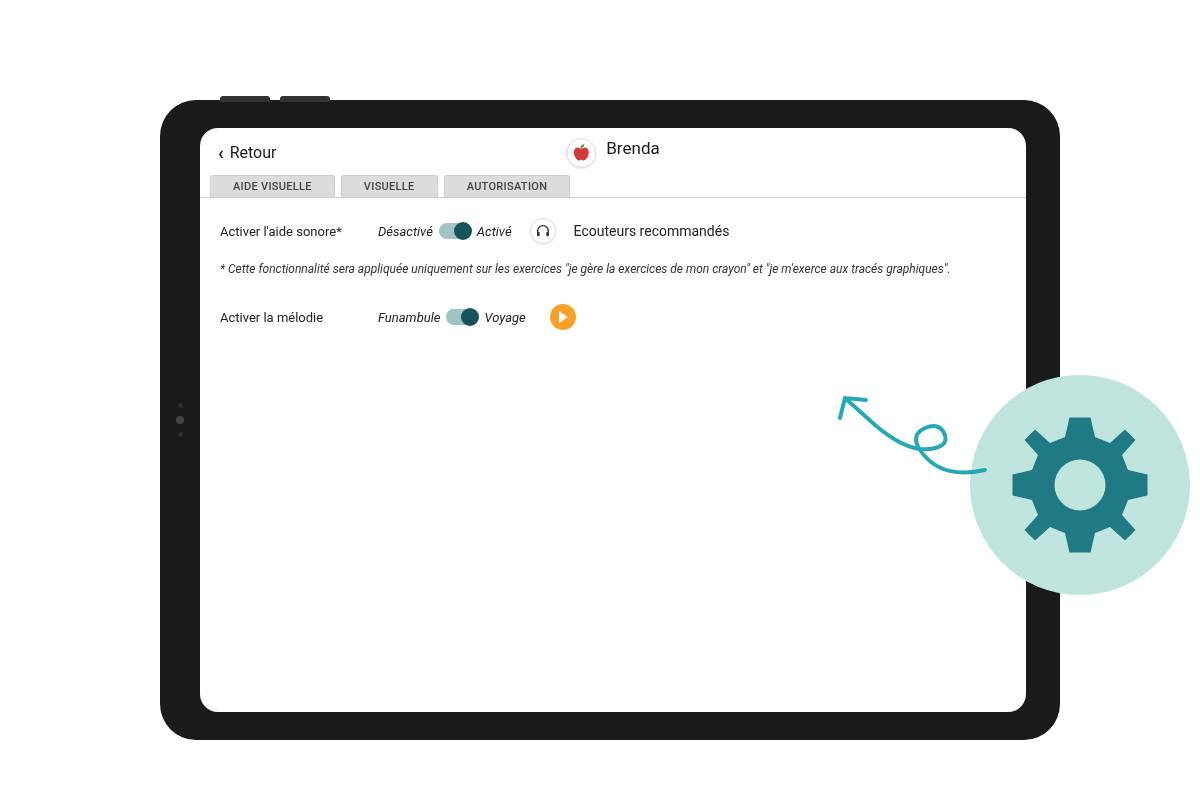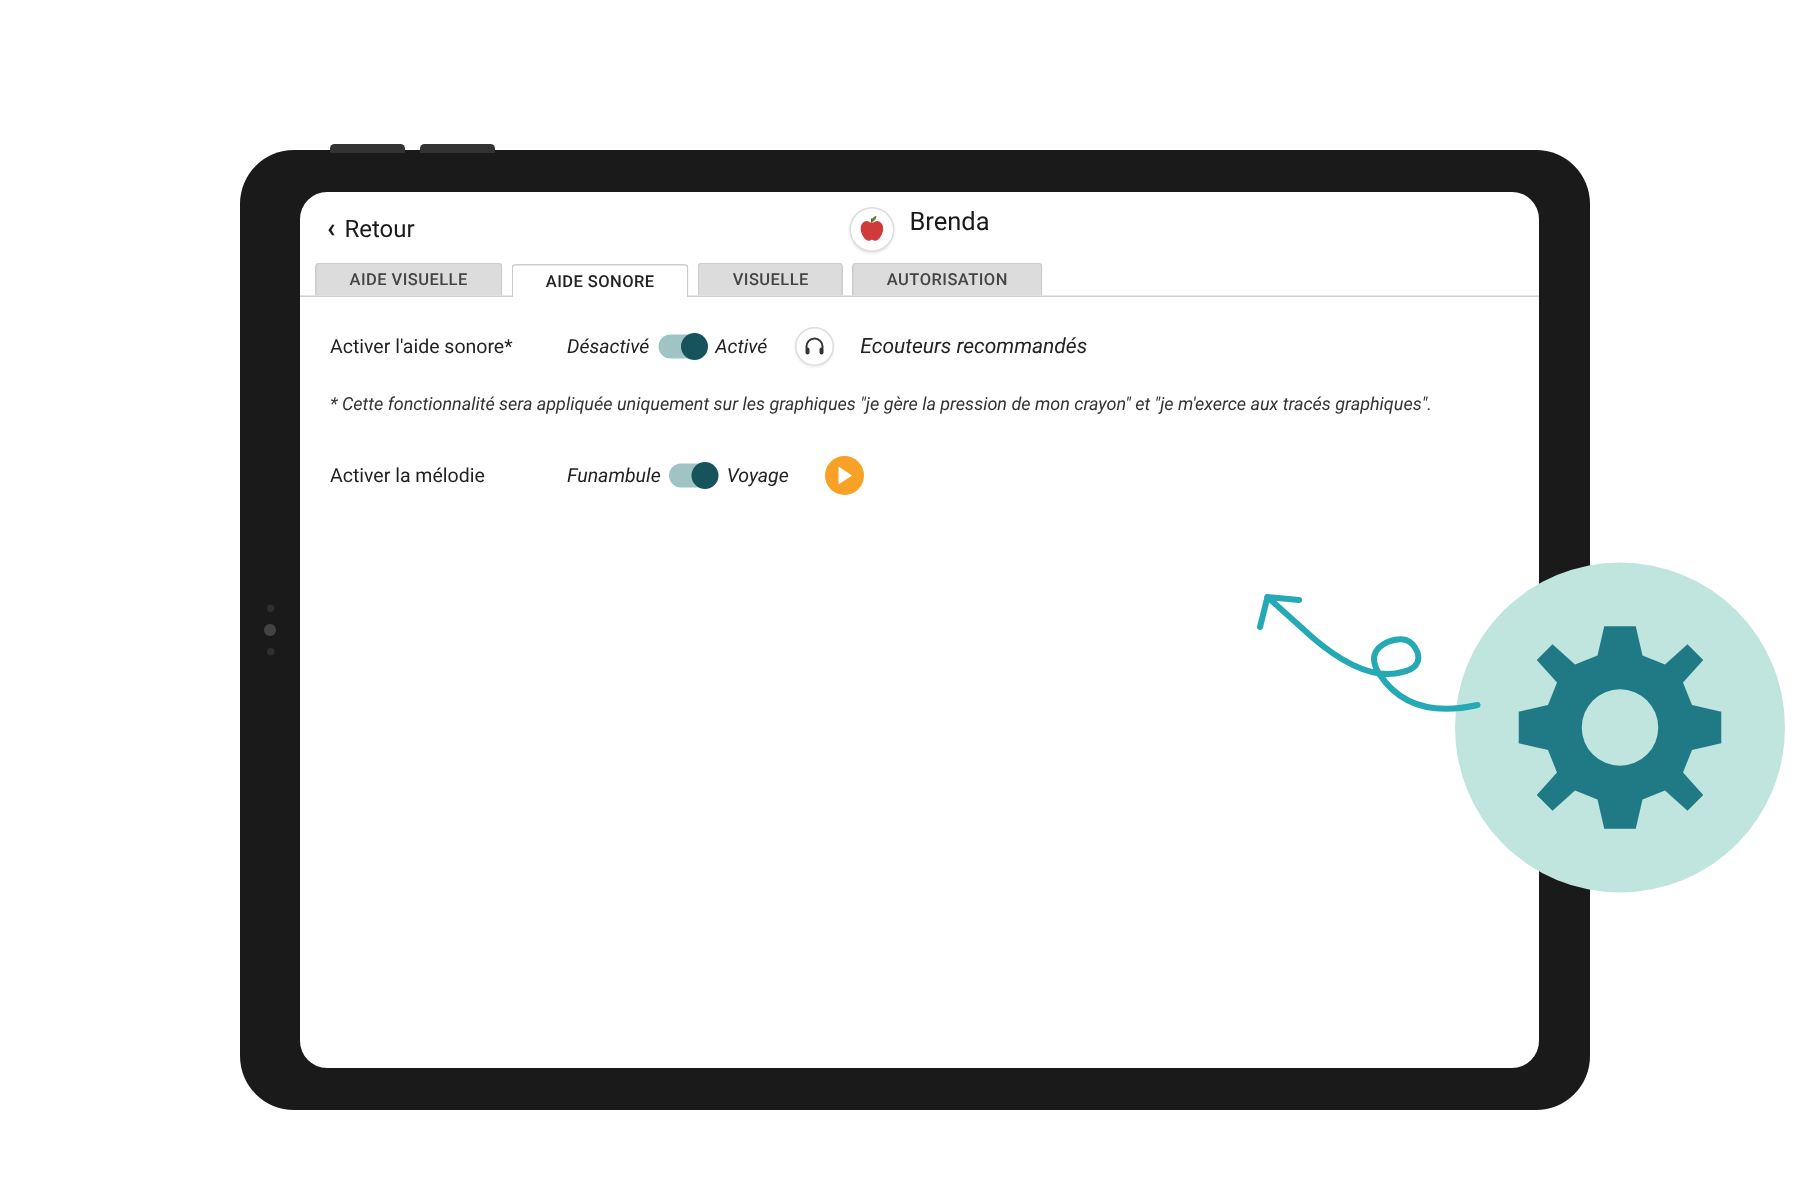--- a/index.html
+++ b/index.html
@@ -169,21 +169,20 @@
       height: 26px;
       border-radius: 50%;
       background: #fff;
       border: 1px solid #ddd;
       display: flex;
       align-items: center;
       justify-content: center;
       box-shadow: 0 1px 2px rgba(0,0,0,0.08);
     }
     .rec-text {
-      font-style: italic;
       font-size: 14px;
     }
     .note {
       font-style: italic;
       font-size: 12px;
       color: #333;
       margin-bottom: 28px;
     }
     .play-btn {
       width: 26px;
@@ -258,21 +257,20 @@
             <path fill="#5a8b3a" d="M13 5c2-1 3-3 3-5-2 0-4 2-4 4 0 .4.4.8 1 1z"></path>
             <rect x="11.2" y="2" width="1.4" height="4" fill="#6b4a2a" rx="0.7"></rect>
           </svg>
         </div>
         <span class="profile-name">Brenda</span>
       </div>
     </div>
 
     <div class="tabs">
       <div class="tab">AIDE VISUELLE</div>
-      <div class="tab active">AIDE SONORE</div>
       <div class="tab">VISUELLE</div>
       <div class="tab">AUTORISATION</div>
     </div>
 
     <div class="content">
 
       <div class="row">
         <div class="label-col">Activer l'aide sonore*</div>
         <div class="toggle-group">
           <span class="toggle-text">Désactivé</span>
@@ -284,21 +282,21 @@
         <div class="headphones-badge">
           <svg class="headphones-svg" viewBox="0 0 24 24">
             <path fill="none" stroke="#333" stroke-width="2" d="M4 14v-2a8 8 0 0 1 16 0v2"></path>
             <rect x="3" y="13" width="4" height="7" rx="2" fill="#333"></rect>
             <rect x="17" y="13" width="4" height="7" rx="2" fill="#333"></rect>
           </svg>
         </div>
         <span class="rec-text">Ecouteurs recommandés</span>
       </div>
 
-      <div class="note">* Cette fonctionnalité sera appliquée uniquement sur les graphiques "je gère la pression de mon crayon" et "je m'exerce aux tracés graphiques".</div>
+      <div class="note">* Cette fonctionnalité sera appliquée uniquement sur les exercices "je gère la exercices de mon crayon" et "je m'exerce aux tracés graphiques".</div>
 
       <div class="row">
         <div class="label-col">Activer la mélodie</div>
         <div class="toggle-group">
           <span class="toggle-text">Funambule</span>
           <div class="toggle on">
             <div class="knob"></div>
           </div>
           <span class="toggle-text">Voyage</span>
         </div>

